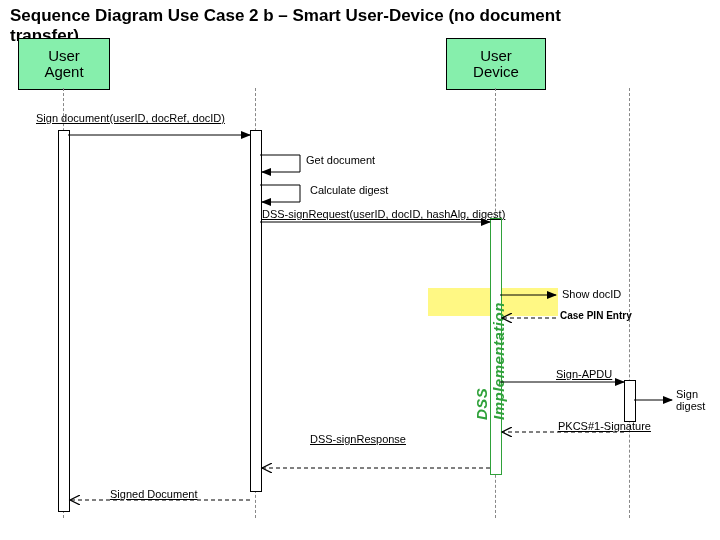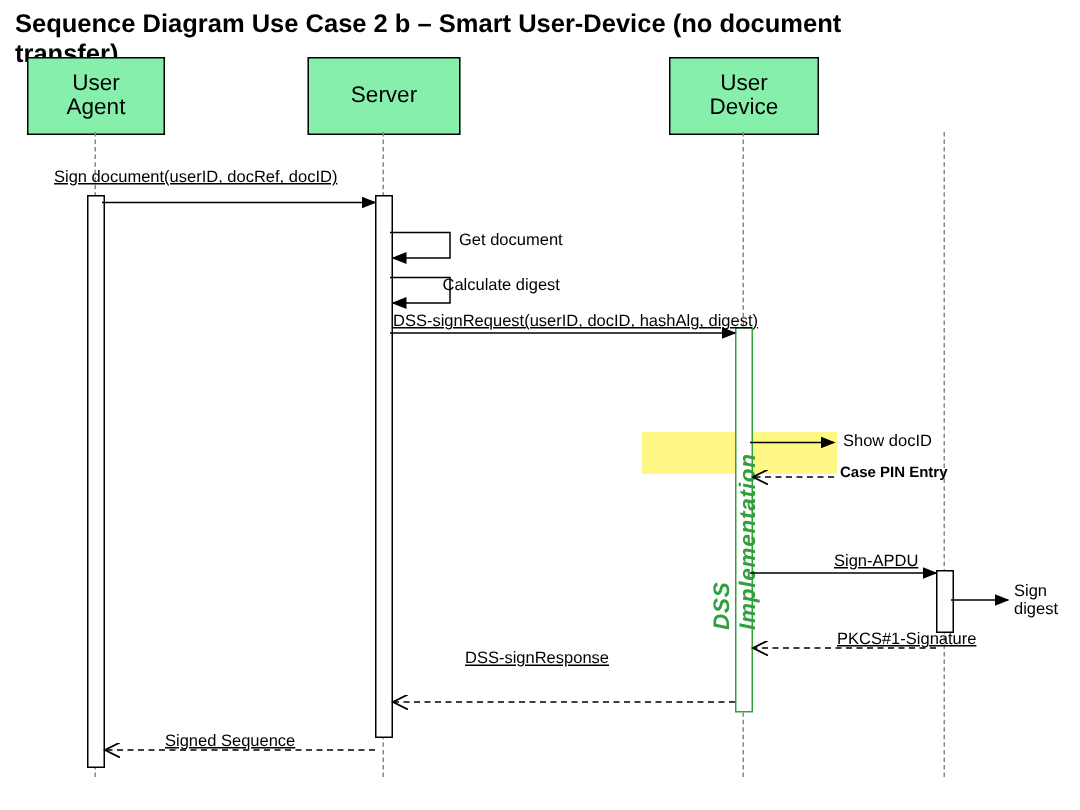--- a/index.html
+++ b/index.html
@@ -19,23 +19,20 @@
 </style>
 </head>
 <body>
 <div class="canvas">
 
 <div class="title">Sequence Diagram Use Case 2 b – Smart User-Device (no document transfer)</div>
 
 <div class="actor" style="left:18px;width:90px">
       <span style="white-space:pre-line">User
 Agent</span>
-    </div>
-<div class="actor" style="left:205px;width:100px">
-      <span>Server</span>
     </div>
 <div class="actor" style="left:446px;width:98px">
       <span style="white-space:pre-line">User
 Device</span>
     </div>
 
 <div class="lifeline" style="left:63px;height:430px"></div>
 <div class="lifeline" style="left:255px;height:430px"></div>
 <div class="lifeline" style="left:495px;height:430px"></div>
 <div class="lifeline" style="left:629px;height:430px;border-left-style:dashed"></div>
@@ -77,25 +74,25 @@
 
   <line x1="624" y1="432" x2="502" y2="432" stroke="#000" stroke-width="1" stroke-dasharray="4 3" marker-end="url(#arrOpen)"></line>
 
   <line x1="490" y1="468" x2="262" y2="468" stroke="#000" stroke-width="1" stroke-dasharray="4 3" marker-end="url(#arrOpen)"></line>
 
   <line x1="250" y1="500" x2="70" y2="500" stroke="#000" stroke-width="1" stroke-dasharray="4 3" marker-end="url(#arrOpen)"></line>
 </svg>
 
 <div class="msg-label u" style="left:36px;top:112px">Sign document(userID, docRef, docID)</div>
 <div class="msg-label" style="left:306px;top:154px">Get document</div>
-<div class="msg-label" style="left:295px;top:184px">Calculate digest</div>
+<div class="msg-label" style="left:310px;top:184px">Calculate digest</div>
 <div class="msg-label u" style="left:262px;top:208px">DSS-signRequest(userID, docID, hashAlg, digest)</div>
 <div class="msg-label" style="left:562px;top:288px">Show docID</div>
 <div class="msg-label" style="left:560px;top:310px;font-size:10px;font-weight:bold">Case PIN Entry</div>
 <div class="msg-label u" style="left:556px;top:368px">Sign-APDU</div>
 <div class="note" style="left:676px;top:388px;font-size:11px;line-height:1.1">
       <span style="display:block;width:40px">Sign digest</span>
     </div>
 <div class="msg-label u" style="left:558px;top:420px">PKCS#1-Signature</div>
 <div class="msg-label u" style="left:310px;top:433px">DSS-signResponse</div>
-<div class="msg-label u" style="left:110px;top:488px">Signed Sequence</div>
+<div class="msg-label u" style="left:110px;top:488px">Signed Document</div>
 
 </div>
 
 </body></html>

